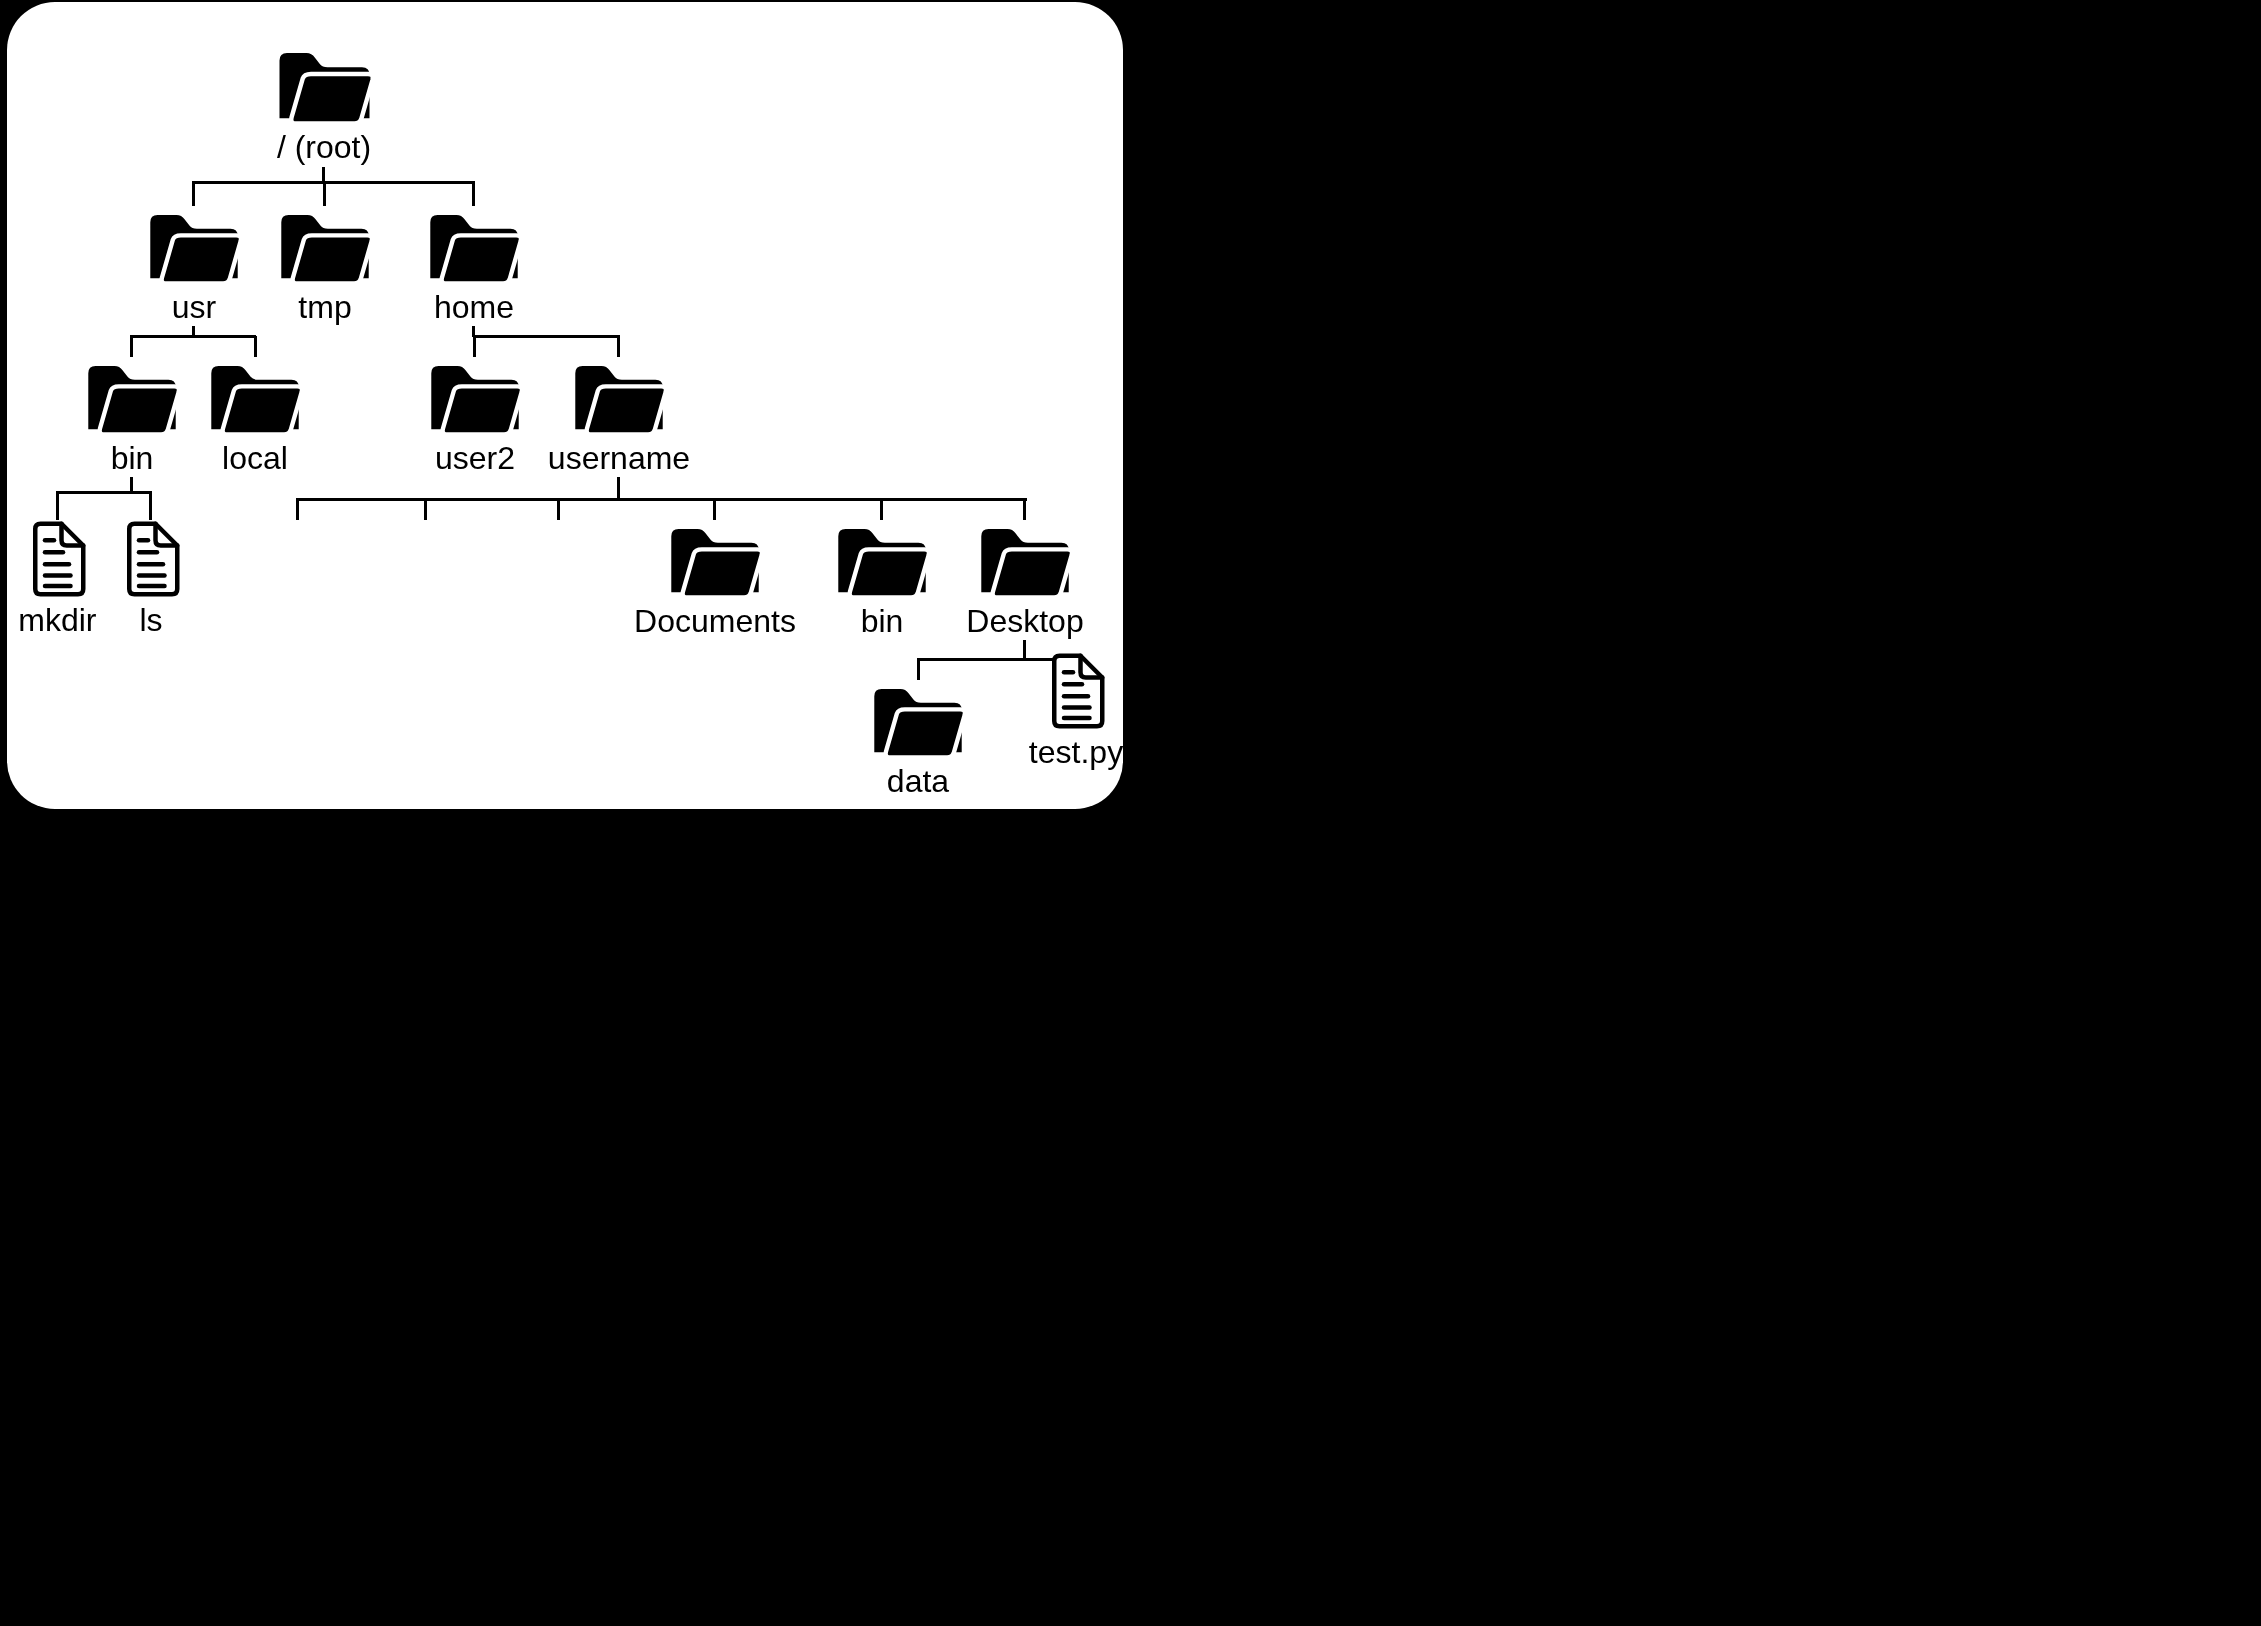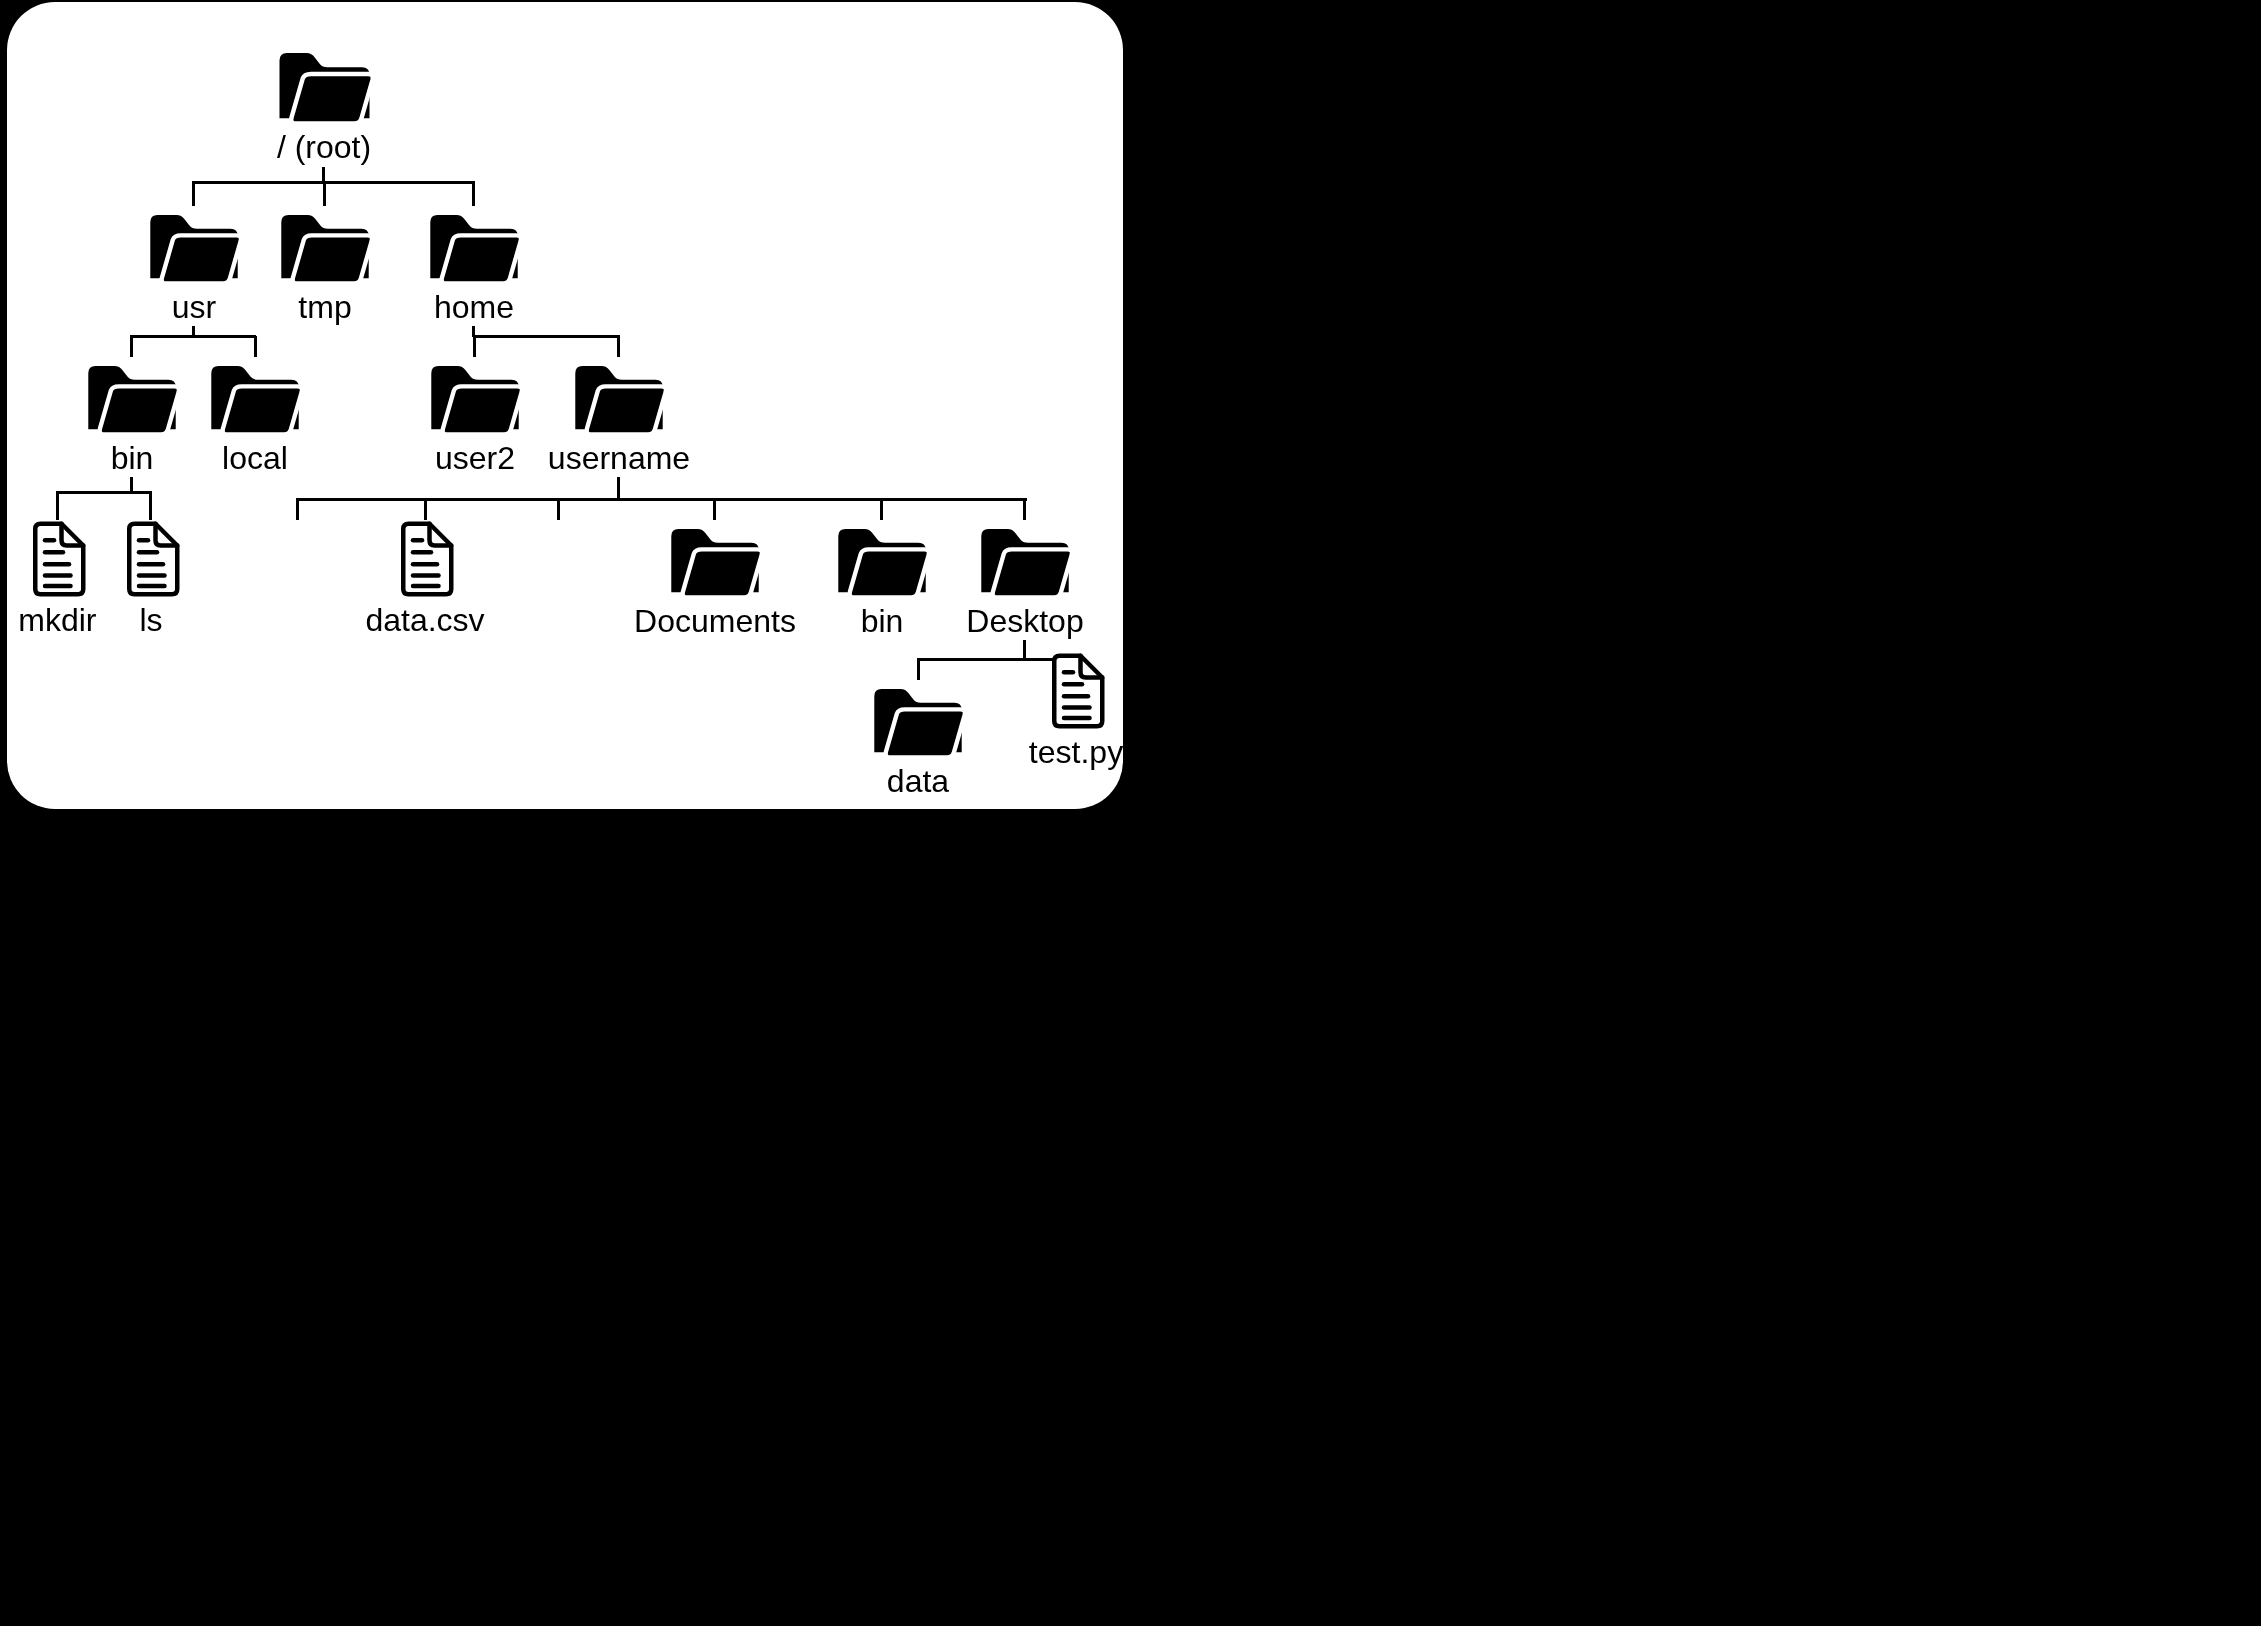--- a/index.html
+++ b/index.html
@@ -162,26 +162,20 @@
         <use href="#def-file"></use>
       </svg>
     <div class="label">mkdir</div>
   </div>
   <div class="node file" style="left:68px;top:520px">
     <svg class="icon c-black" width="60" height="78" viewBox="0 0 80 104">
         <use href="#def-file"></use>
       </svg>
     <div class="label">ls</div>
   </div>
-  <div class="node file" style="left:342px;top:520px">
-    <svg class="icon c-black" width="60" height="78" viewBox="0 0 80 104">
-        <use href="#def-file"></use>
-      </svg>
-    <div class="label">data.csv</div>
-  </div>
   <div class="node folder" style="left:632px;top:520px">
     <svg class="icon c-black" width="102" height="82" viewBox="0 0 140 112">
         <use href="#def-folder"></use>
       </svg>
     <div class="label">Documents</div>
   </div>
   <div class="node folder" style="left:799px;top:520px">
     <svg class="icon c-black" width="102" height="82" viewBox="0 0 140 112">
         <use href="#def-folder"></use>
       </svg>

